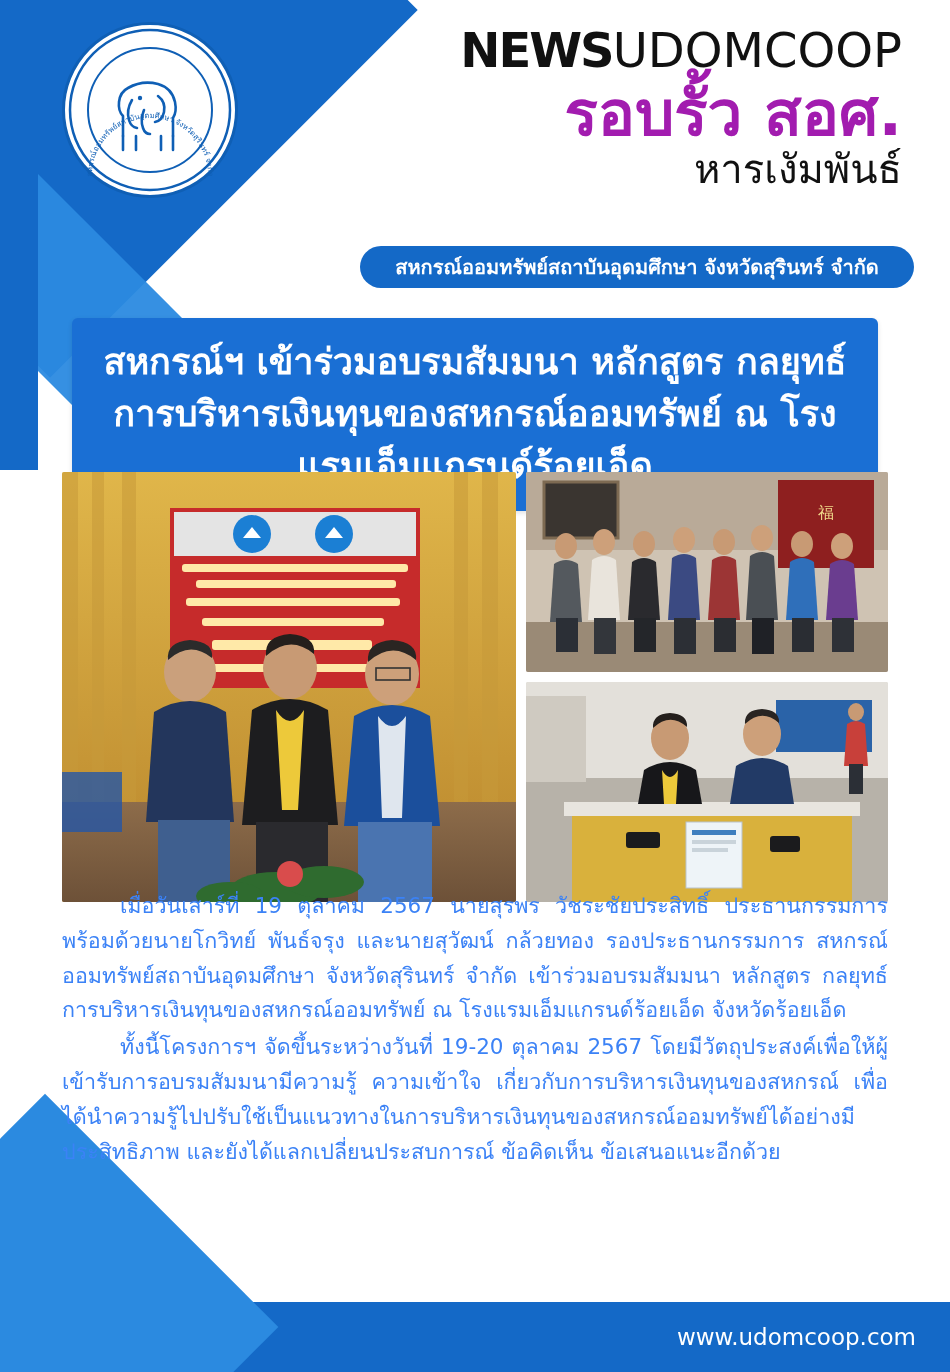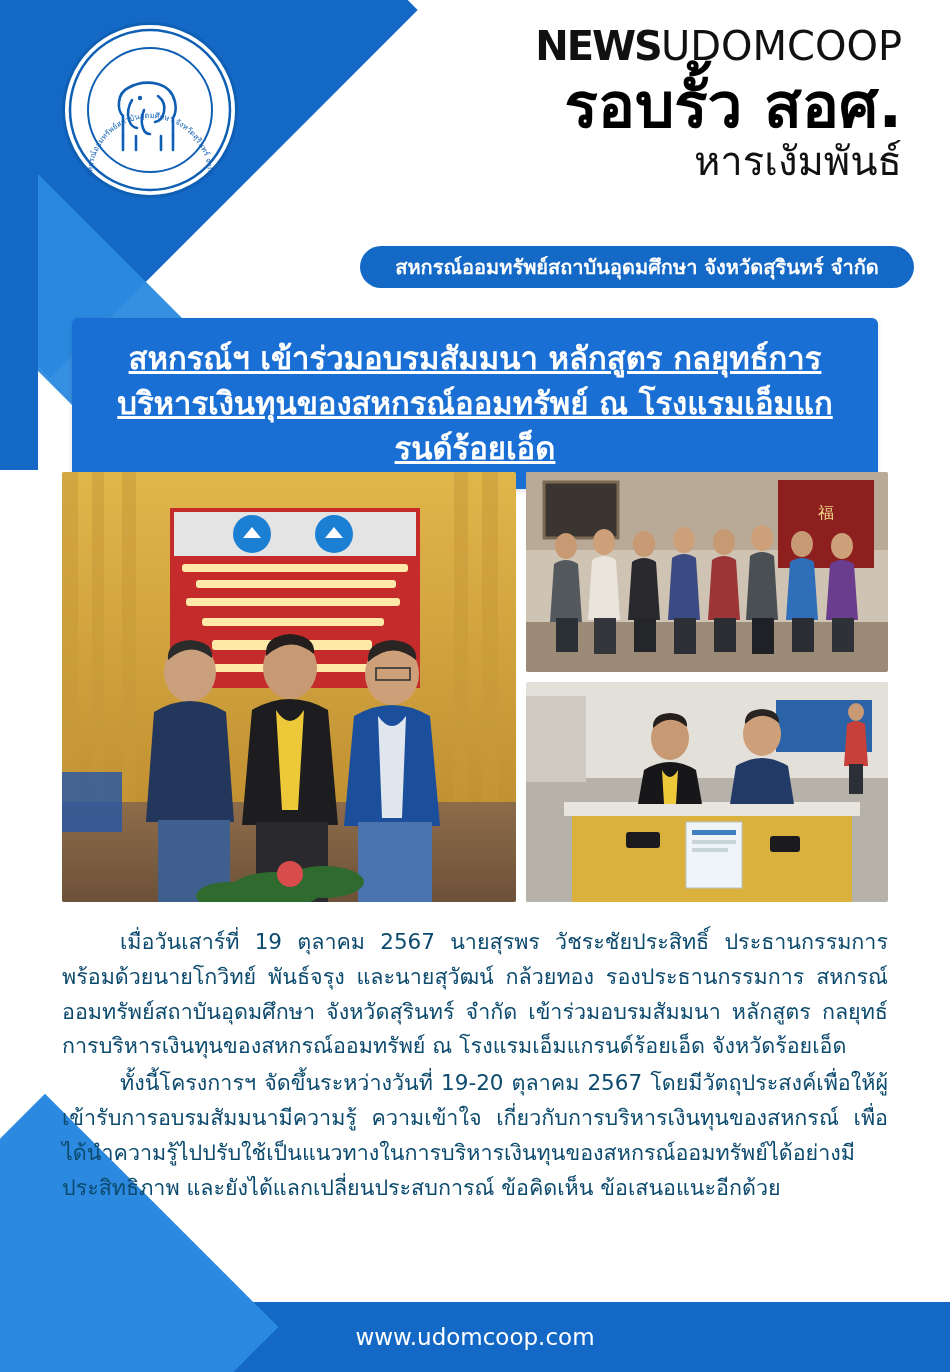--- a/index.html
+++ b/index.html
@@ -70,34 +70,34 @@
   }
   .logo svg { display: block; }
 
   .title-block {
     position: absolute;
     left: 260px; top: 26px;
     right: 30px;
     text-align: right;
   }
   .news-line {
-    font-size: 40px;
+    font-size: 48px;
     letter-spacing: -.5px;
     line-height: 1;
     color: #111;
     font-weight: 700;
     padding-right: 18px;
   }
   .news-line .news { font-weight: 800; color:#111; letter-spacing:-2px; }
   .news-line .udomcoop { font-weight: 400; color:#111; letter-spacing:0px; }
 
   .main-thai {
     font-size: 62px;
     font-weight: 800;
-    color: #000000;
+    color: #a21caf;
     line-height: 1.15;
     padding-right: 18px;
     margin-top: 4px;
   }
   .sub-thai {
     font-size: 40px;
     font-weight: 500;
     color: #111;
     line-height: 1.1;
     padding-right: 18px;
@@ -124,26 +124,25 @@
   .headline {
     position: absolute;
     left: 72px; top: 318px;
     width: 806px;
     min-height: 124px;
     background: #1a6fd4;
     border-radius: 6px;
     color: #fff;
     text-align: center;
     padding: 18px 26px;
-    font-size: 31px;
+    font-size: 36px;
     font-weight: 600;
     line-height: 1.45;
     z-index: 3;
     box-shadow: 0 2px 5px rgba(0,0,0,.12);
-    text-decoration: underline;
   }
 
   
   .photos {
     position: absolute;
     left: 62px; top: 472px;
     width: 826px;
     height: 430px;
     display: flex;
     gap: 10px;
@@ -152,25 +151,25 @@
   .photo-left { width: 454px; height: 430px; position: relative; overflow: hidden; border-radius: 2px; }
   .photo-right-col { display: flex; flex-direction: column; gap: 10px; width: 362px; }
   .photo-r1 { height: 200px; position: relative; overflow: hidden; border-radius: 2px; }
   .photo-r2 { height: 220px; position: relative; overflow: hidden; border-radius: 2px; }
 
   .ph { width: 100%; height: 100%; display: block; }
 
   
   .body-text {
     position: absolute;
-    left: 62px; top: 925px;
+    left: 62px; top: 889px;
     width: 826px;
     font-size: 21.5px;
     line-height: 1.62;
-    color: #0c4a6e;
+    color: #3b82f6;
     text-align: justify;
     text-justify: inter-word;
     z-index: 3;
   }
   .body-text p { margin-bottom: 2px; text-indent: 58px; }
 
   
   .footer {
     position: absolute;
     left: 0; bottom: 0;
@@ -190,21 +189,21 @@
     width: 330px; height: 330px;
     background: #2b8ae0;
     transform: rotate(45deg);
   }
   .footer-inner {
     position: absolute;
     left: 0; bottom: 0;
     width: 950px; height: 70px;
     display: flex;
     align-items: center;
-    justify-content: center;
+    justify-content: flex-end;
     padding: 0 34px;
     color: #fff;
     font-size: 23px;
     font-weight: 500;
   }
 </style>
 </head>
 <body>
 
 <div class="page">

